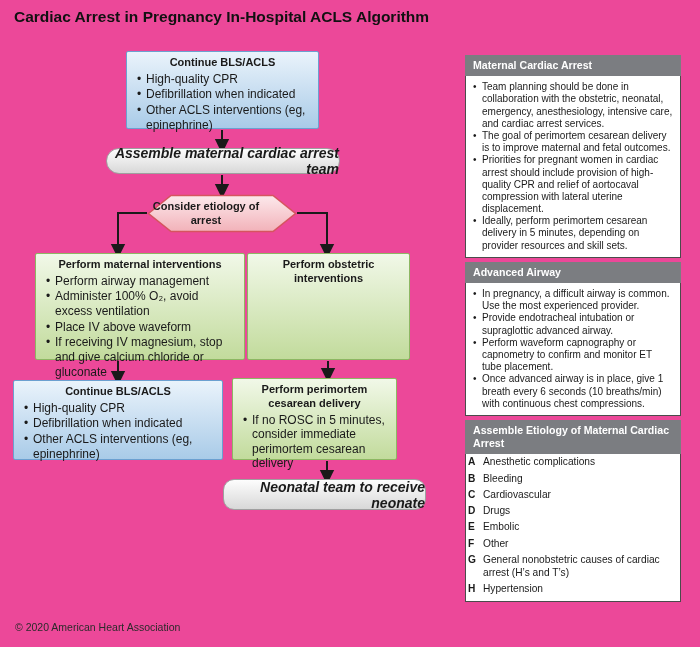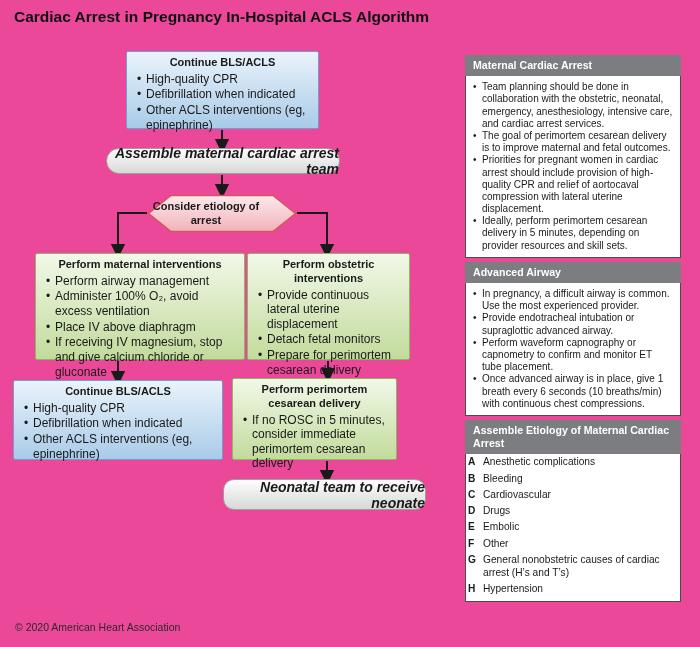--- a/index.html
+++ b/index.html
@@ -112,32 +112,27 @@
   </svg>
   <div class="hex-label" style="left:147px; top:194px; width:150px; height:39px;">
     <span>Consider etiology of arrest</span>
   </div>
 
   <div class="fbox green" style="left:13px; top:253px; width:210px; height:107px;margin-left:22px;">
     <div class="ftitle">Perform maternal interventions</div>
     <ul class="fbullets">
       <li>Perform airway management</li>
       <li>Administer 100% O₂, avoid excess ventilation</li>
-      <li>Place IV above diaphragm</li>
+      <li>Place IV above waveform</li>
       <li>If receiving IV magnesium, stop and give calcium chloride or gluconate</li>
     </ul>
   </div>
 
   <div class="fbox green" style="left:247px; top:253px; width:163px; height:107px;">
     <div class="ftitle">Perform obstetric interventions</div>
-    <ul class="fbullets">
-      <li>Provide continuous lateral uterine displacement</li>
-      <li>Detach fetal monitors</li>
-      <li>Prepare for perimortem cesarean delivery</li>
-    </ul>
   </div>
 
   <div class="fbox blue" style="left:13px; top:380px; width:210px; height:80px;">
     <div class="ftitle">Continue BLS/ACLS</div>
     <ul class="fbullets">
       <li>High-quality CPR</li>
       <li>Defibrillation when indicated</li>
       <li>Other ACLS interventions (eg, epinephrine)</li>
     </ul>
   </div>

